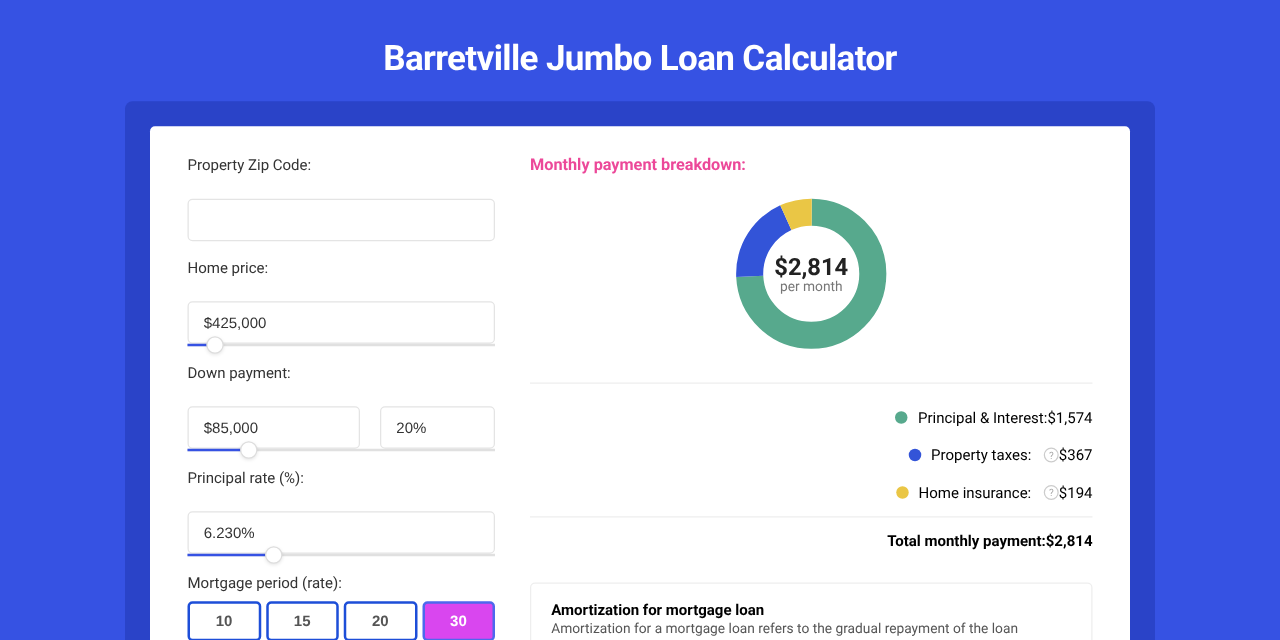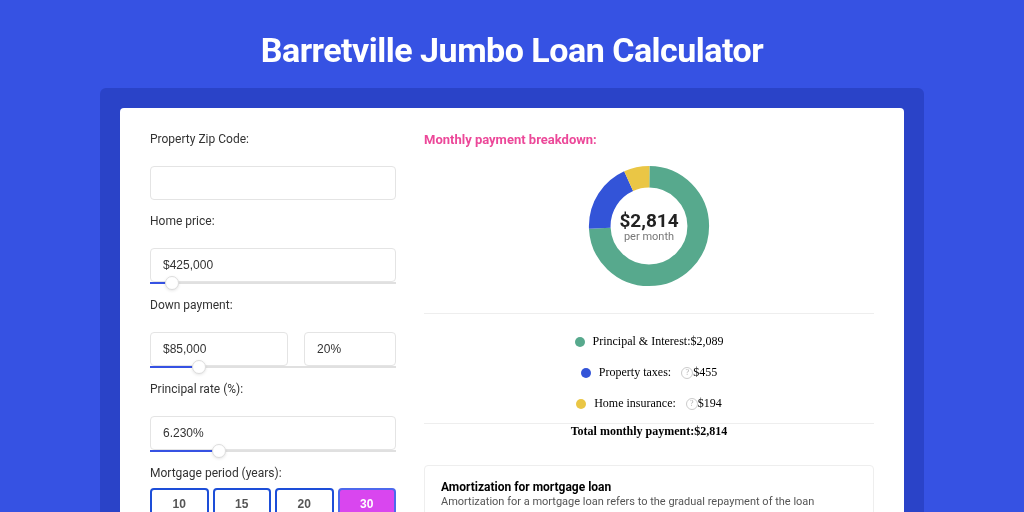--- a/index.html
+++ b/index.html
@@ -7,21 +7,21 @@
     font-family: -apple-system, BlinkMacSystemFont, "Segoe UI", Roboto, Arial, sans-serif;
     background: #3652e3;
     width: 1024px;
     height: 512px;
     overflow: hidden;
     position: relative;
   }
   .page-title {
     text-align: center;
     color: #fff;
-    font-size: 34px;
+    font-size: 28px;
     font-weight: 700;
     padding: 30px 0 18px;
     letter-spacing: -0.5px;
   }
   .card-wrapper {
     background: #2a43c8;
     margin: 0 100px;
     padding: 20px 20px 0 20px;
     border-radius: 6px 6px 0 0;
   }
@@ -139,27 +139,26 @@
     top: 50%;
     left: 50%;
     transform: translate(-50%, -50%);
     text-align: center;
   }
   .donut-value { font-size: 19px; font-weight: 700; color: #222; }
   .donut-sub { font-size: 11px; color: #777; margin-top: -2px; }
   .divider { height: 1px; background: #eee; margin: 0 0 12px; }
   .break-row {
     display: flex;
-    justify-content: center;
+    justify-content: flex-end;
     align-items: center;
     font-size: 12px;
     padding: 8px 0;
-    font-family: Liberation Serif, serif;
-  }
-  .break-row.total { font-weight: 700; border-top: 1px solid #eee; margin-top: 4px; padding-top: 0; }
+  }
+  .break-row.total { font-weight: 700; border-top: 1px solid #eee; margin-top: 4px; padding-top: 12px; }
   .break-left { display: flex; align-items: center; gap: 8px; }
   .dot { width: 10px; height: 10px; border-radius: 50%; flex-shrink: 0; }
   .dot-green { background: #57a98d; }
   .dot-blue { background: #3354d8; }
   .dot-yellow { background: #eac645; }
   .info-icon {
     width: 12px;
     height: 12px;
     border: 1px solid #ccc;
     border-radius: 50%;
@@ -218,21 +217,21 @@
       <div class="form-group">
         <label class="form-label">Principal rate (%):</label>
         <input class="text-input" value="6.230%" style="">
         <div class="slider-track">
           <div class="slider-fill" style="width:28%"></div>
           <div class="slider-thumb" style="left:28%"></div>
         </div>
       </div>
 
       <div class="form-group">
-        <label class="form-label">Mortgage period (years):</label>
+        <label class="form-label">Mortgage period (rate):</label>
         <div class="period-buttons">
           <button class="period-btn">10</button>
           <button class="period-btn">15</button>
           <button class="period-btn">20</button>
           <button class="period-btn active">30</button>
         </div>
       </div>
 
 
     </div>
@@ -252,30 +251,30 @@
         </div>
       </div>
 
       <div class="divider"></div>
 
       <div class="break-row">
         <div class="break-left">
           <span class="dot dot-green"></span>
           <span>Principal &amp; Interest:</span>
         </div>
-        <span>$2,089</span>
+        <span>$1,574</span>
       </div>
 
       <div class="break-row">
         <div class="break-left">
           <span class="dot dot-blue"></span>
           <span>Property taxes:</span>
           <span class="info-icon">?</span>
         </div>
-        <span>$455</span>
+        <span>$367</span>
       </div>
 
       <div class="break-row">
         <div class="break-left">
           <span class="dot dot-yellow"></span>
           <span>Home insurance:</span>
           <span class="info-icon">?</span>
         </div>
         <span>$194</span>
       </div>

